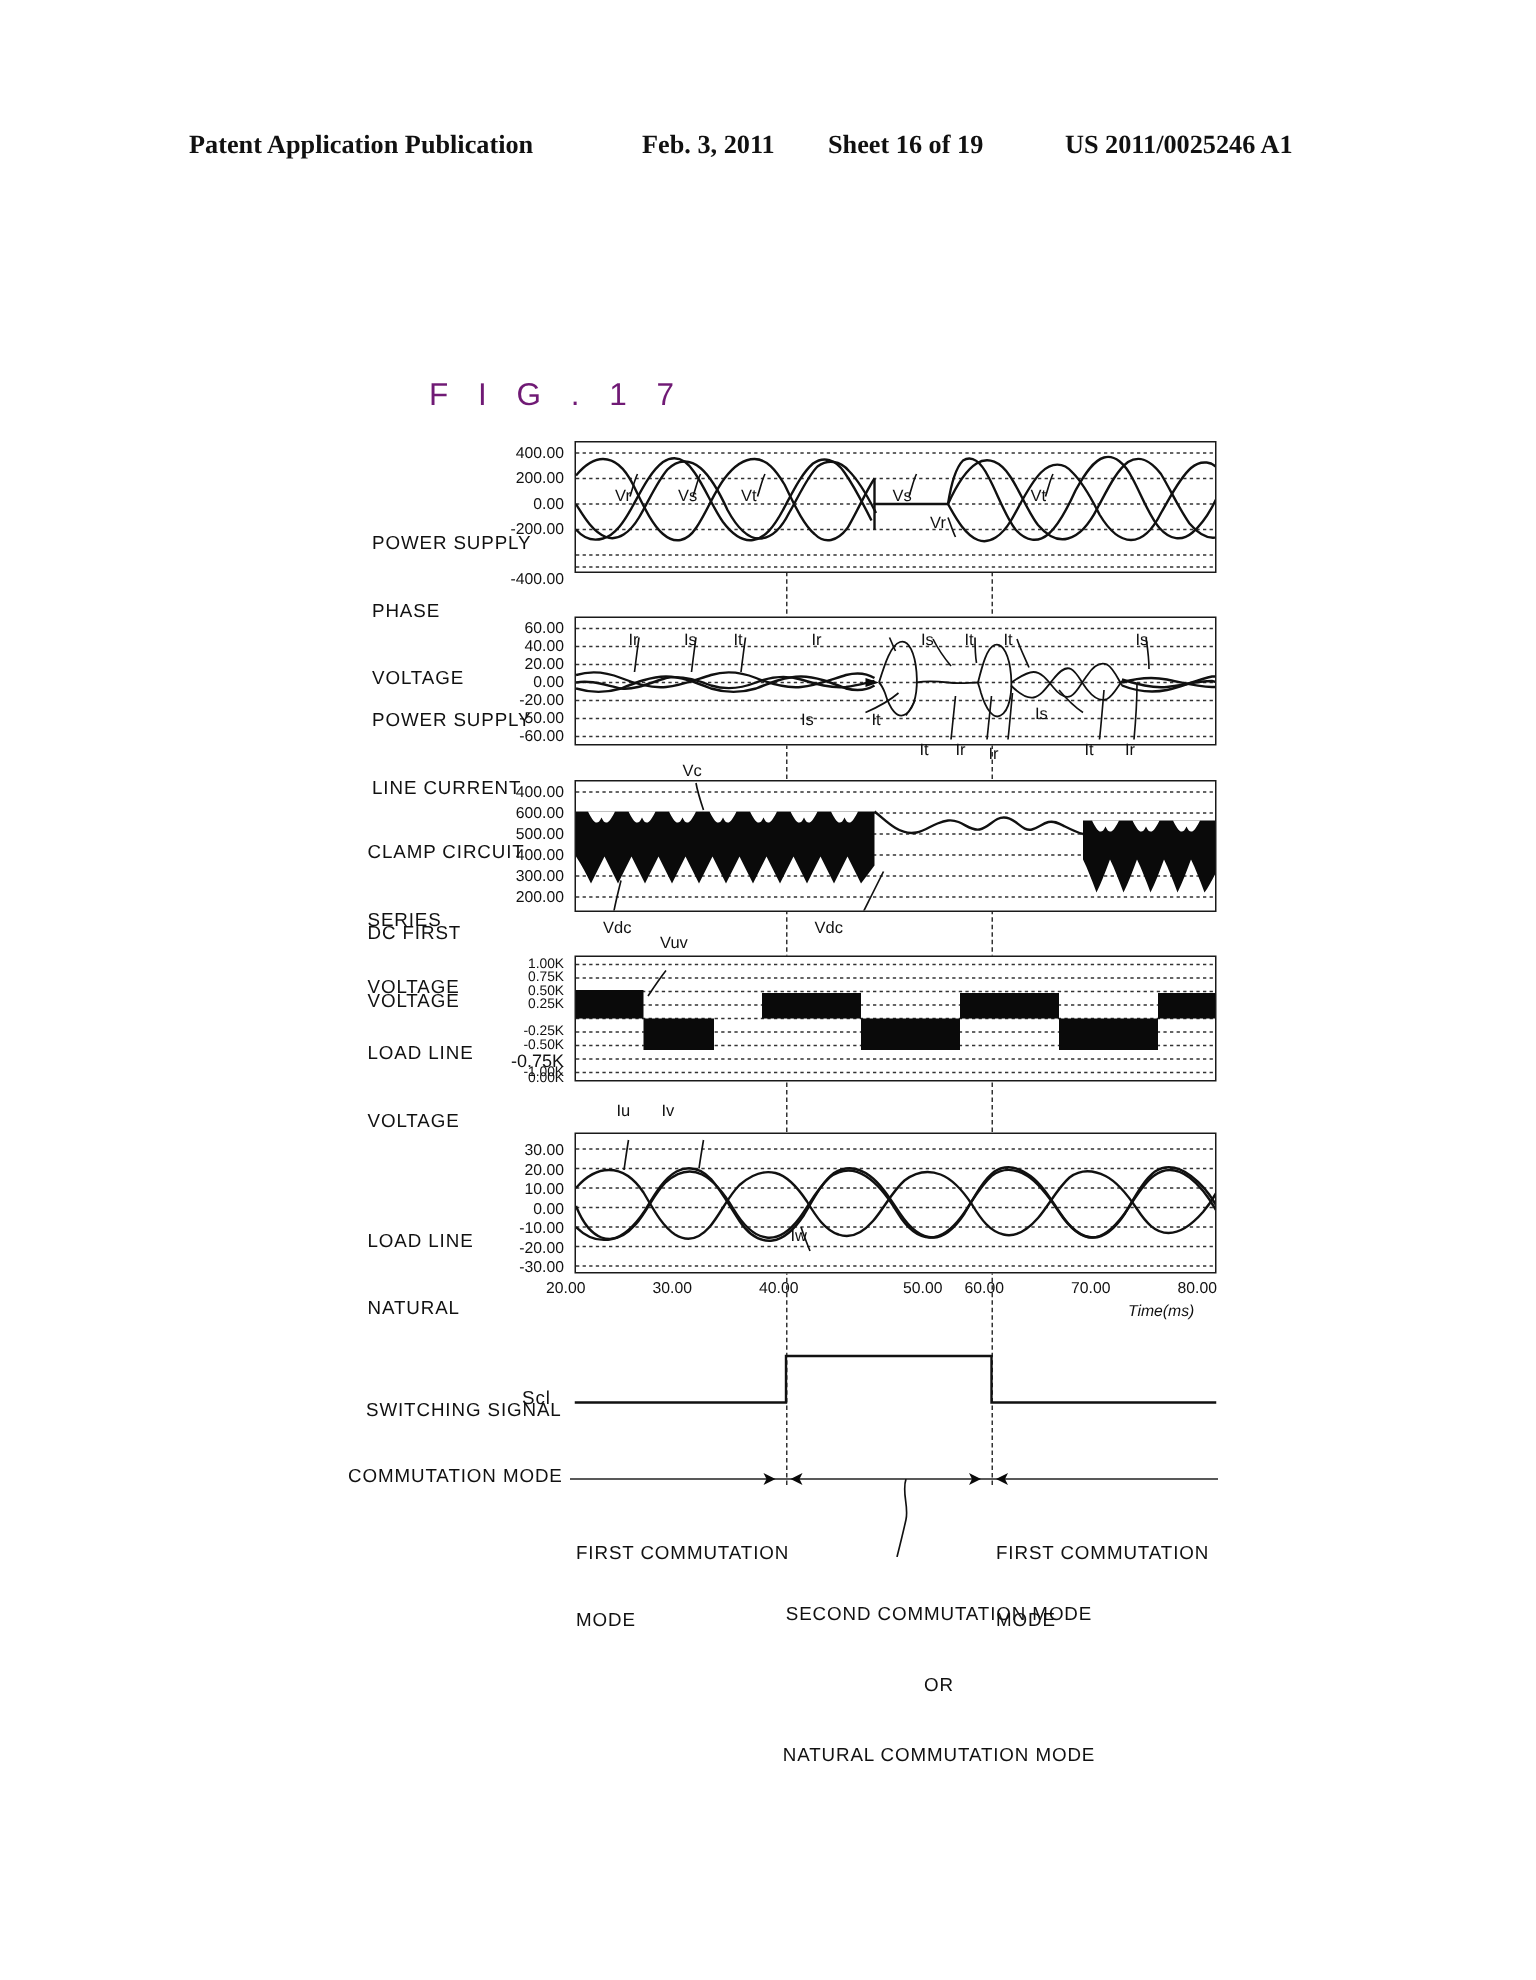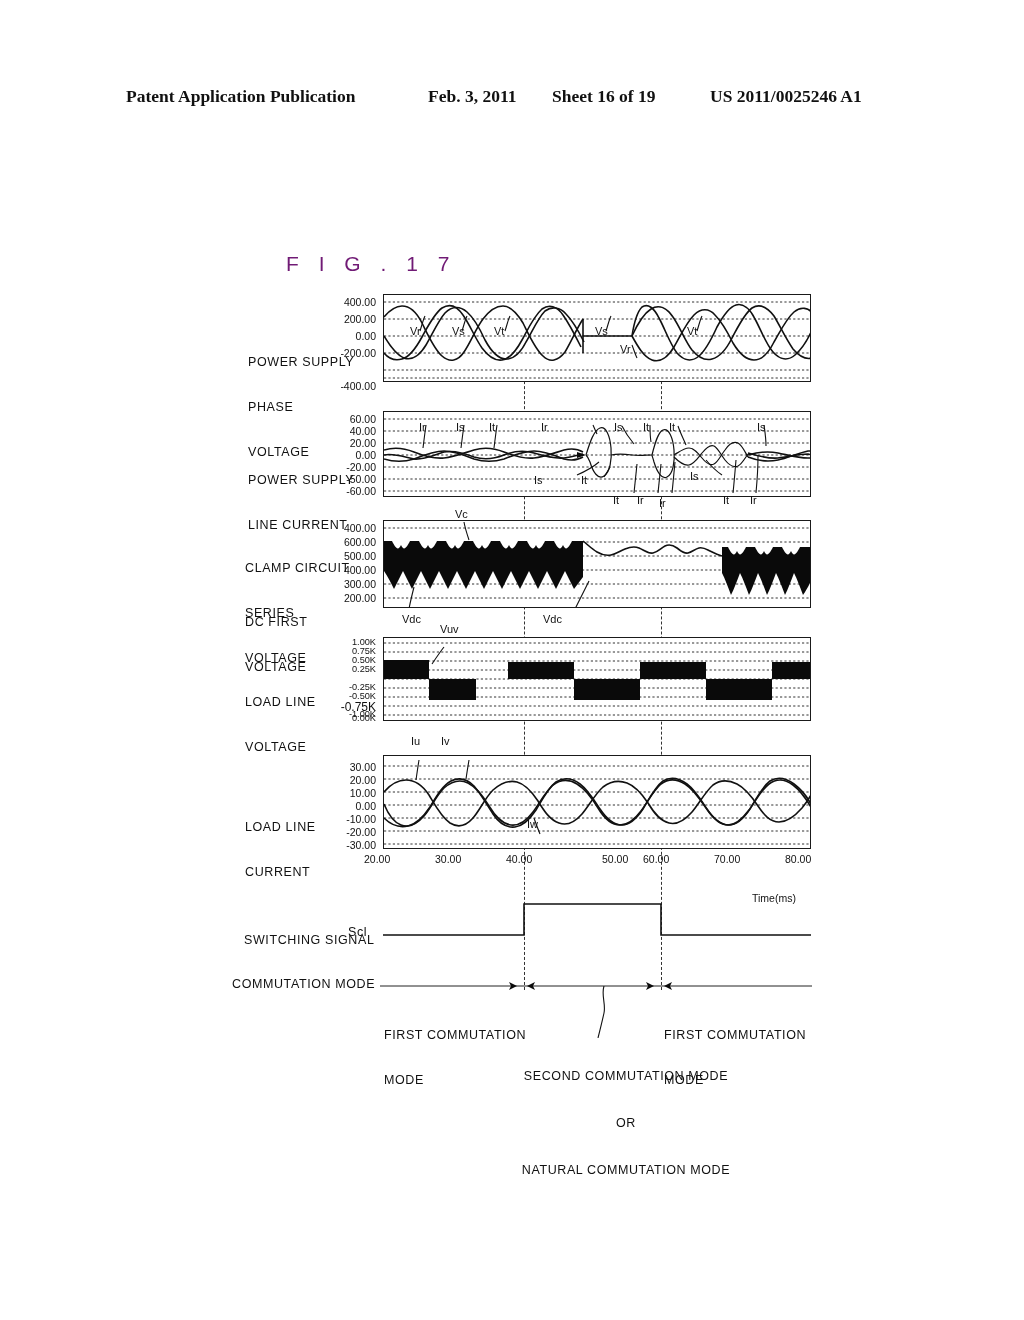--- a/index.html
+++ b/index.html
@@ -291,21 +291,21 @@
       <path class="blk" d="M322,41 L388,41 L388,62 L322,62 Z"></path>
       <path class="blk" d="M388,24 L428,24 L428,41 L388,41 Z"></path>
 
       <path class="ann-line" d="M48,26 C52,20 56,14 60,9"></path>
     </svg>
   </div>
   <div class="sig" style="left:440px;top:623px;">Vuv</div>
 
   <div class="lbl" style="left:245px;top:790px;">
     <div>LOAD LINE</div>
-    <div>CURRENT</div>
+    <div>NATURAL</div>
   </div>
   <div class="tick" style="left:320px;top:761px;width:56px;">30.00</div>
   <div class="tick" style="left:320px;top:774px;width:56px;">20.00</div>
   <div class="tick" style="left:320px;top:787px;width:56px;">10.00</div>
   <div class="tick" style="left:320px;top:800px;width:56px;">0.00</div>
   <div class="tick" style="left:320px;top:813px;width:56px;">-10.00</div>
   <div class="tick" style="left:320px;top:826px;width:56px;">-20.00</div>
   <div class="tick" style="left:320px;top:839px;width:56px;">-30.00</div>
 
   <div class="panel" style="left:383px;top:755px;width:428px;height:94px;">
@@ -345,21 +345,21 @@
   <div class="sig" style="left:441px;top:735px;">Iv</div>
   <div class="sig" style="left:527px;top:818px;">Iw</div>
 
   <div class="xtick" style="left:364px;top:853px;">20.00</div>
   <div class="xtick" style="left:435px;top:853px;">30.00</div>
   <div class="xtick" style="left:506px;top:853px;">40.00</div>
   <div class="xtick" style="left:602px;top:853px;">50.00</div>
   <div class="xtick" style="left:643px;top:853px;">60.00</div>
   <div class="xtick" style="left:714px;top:853px;">70.00</div>
   <div class="xtick" style="left:785px;top:853px;">80.00</div>
-  <div class="xtick" style="left:752px;top:892px;">Time(ms)</div>
+  <div class="xtick" style="left:752px;top:868px;font-style:italic;">Time(ms)</div>
 
   <div class="lbl" style="left:244px;top:903px;">
     <div>SWITCHING SIGNAL</div>
   </div>
   <div class="lbl" style="left:348px;top:925px;">Scl</div>
 
   <svg class="swline" style="left:383px;top:885px;width:428px;height:60px;" width="428" height="60" viewBox="0 0 428 60">
     <path class="wave" d="M0,50 L141,50 L141,19 L278,19 L278,50 L428,50"></path>
   </svg>
 

